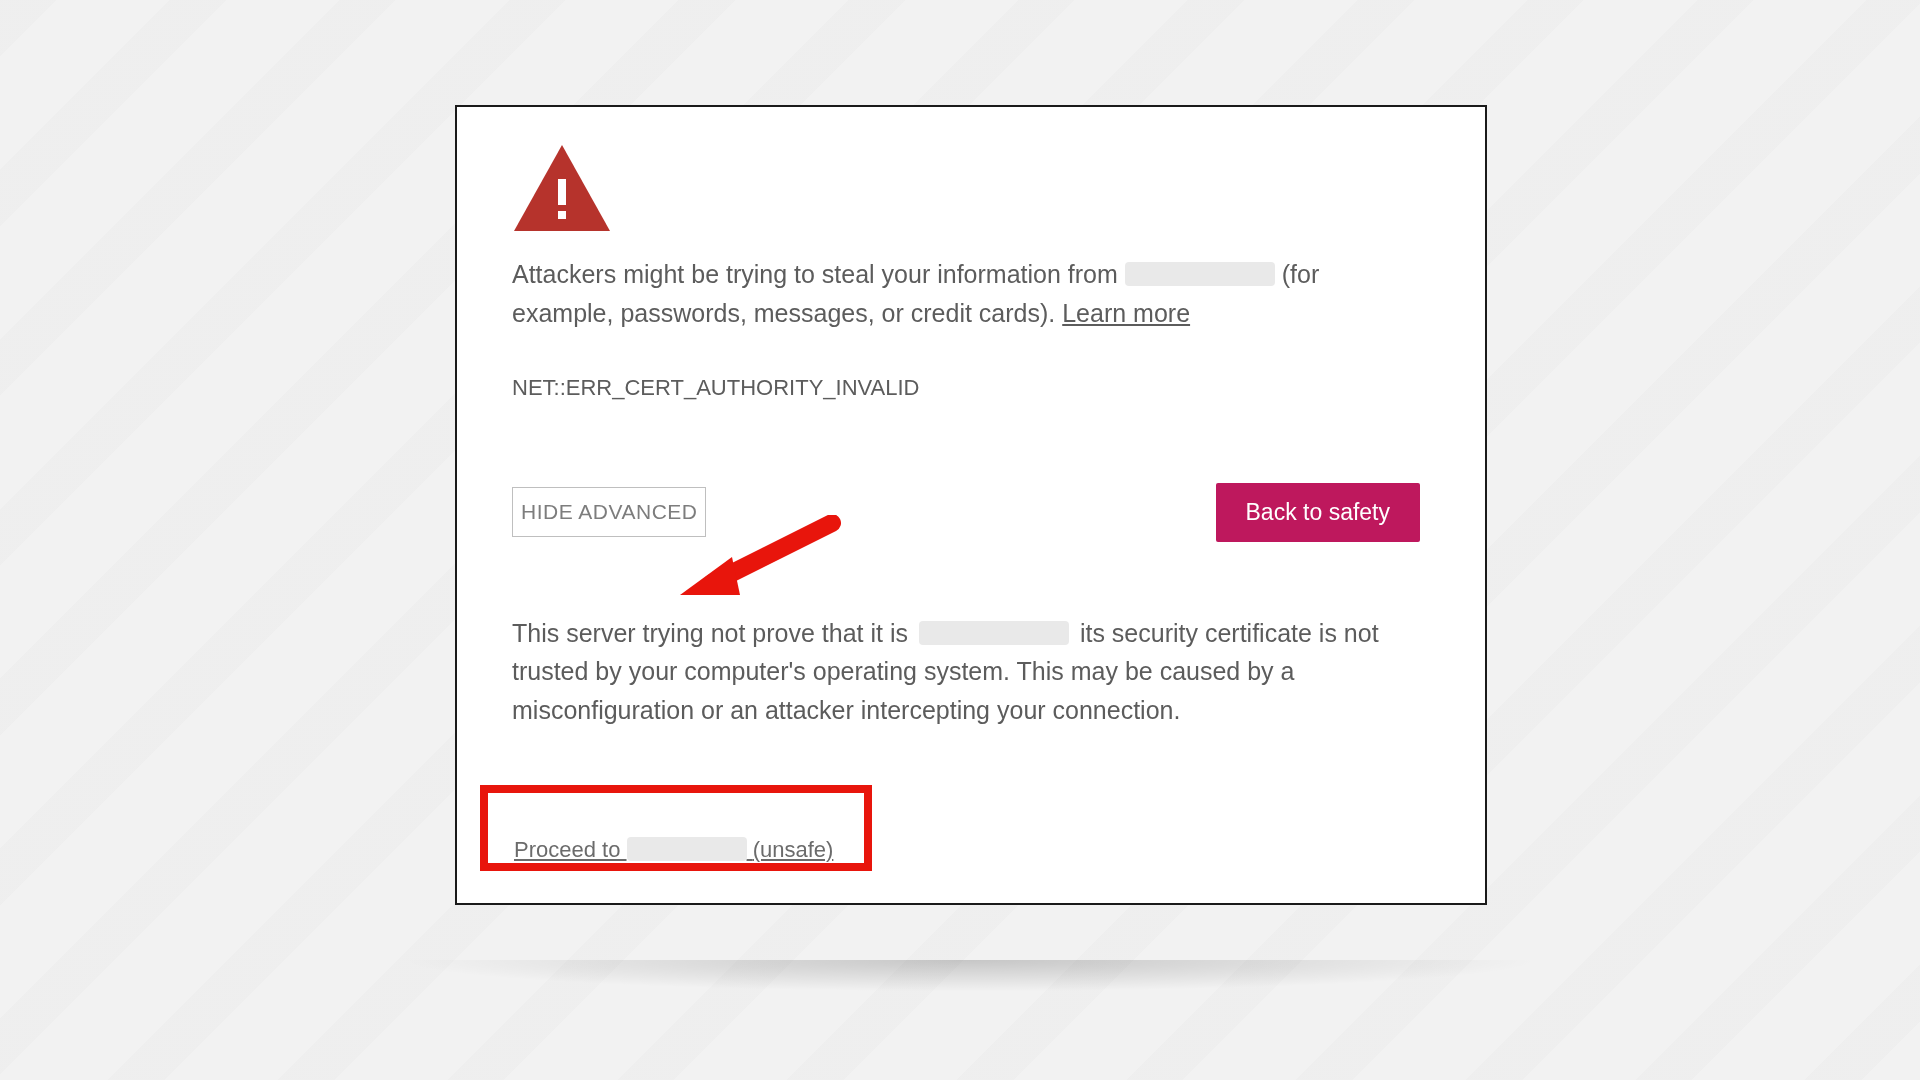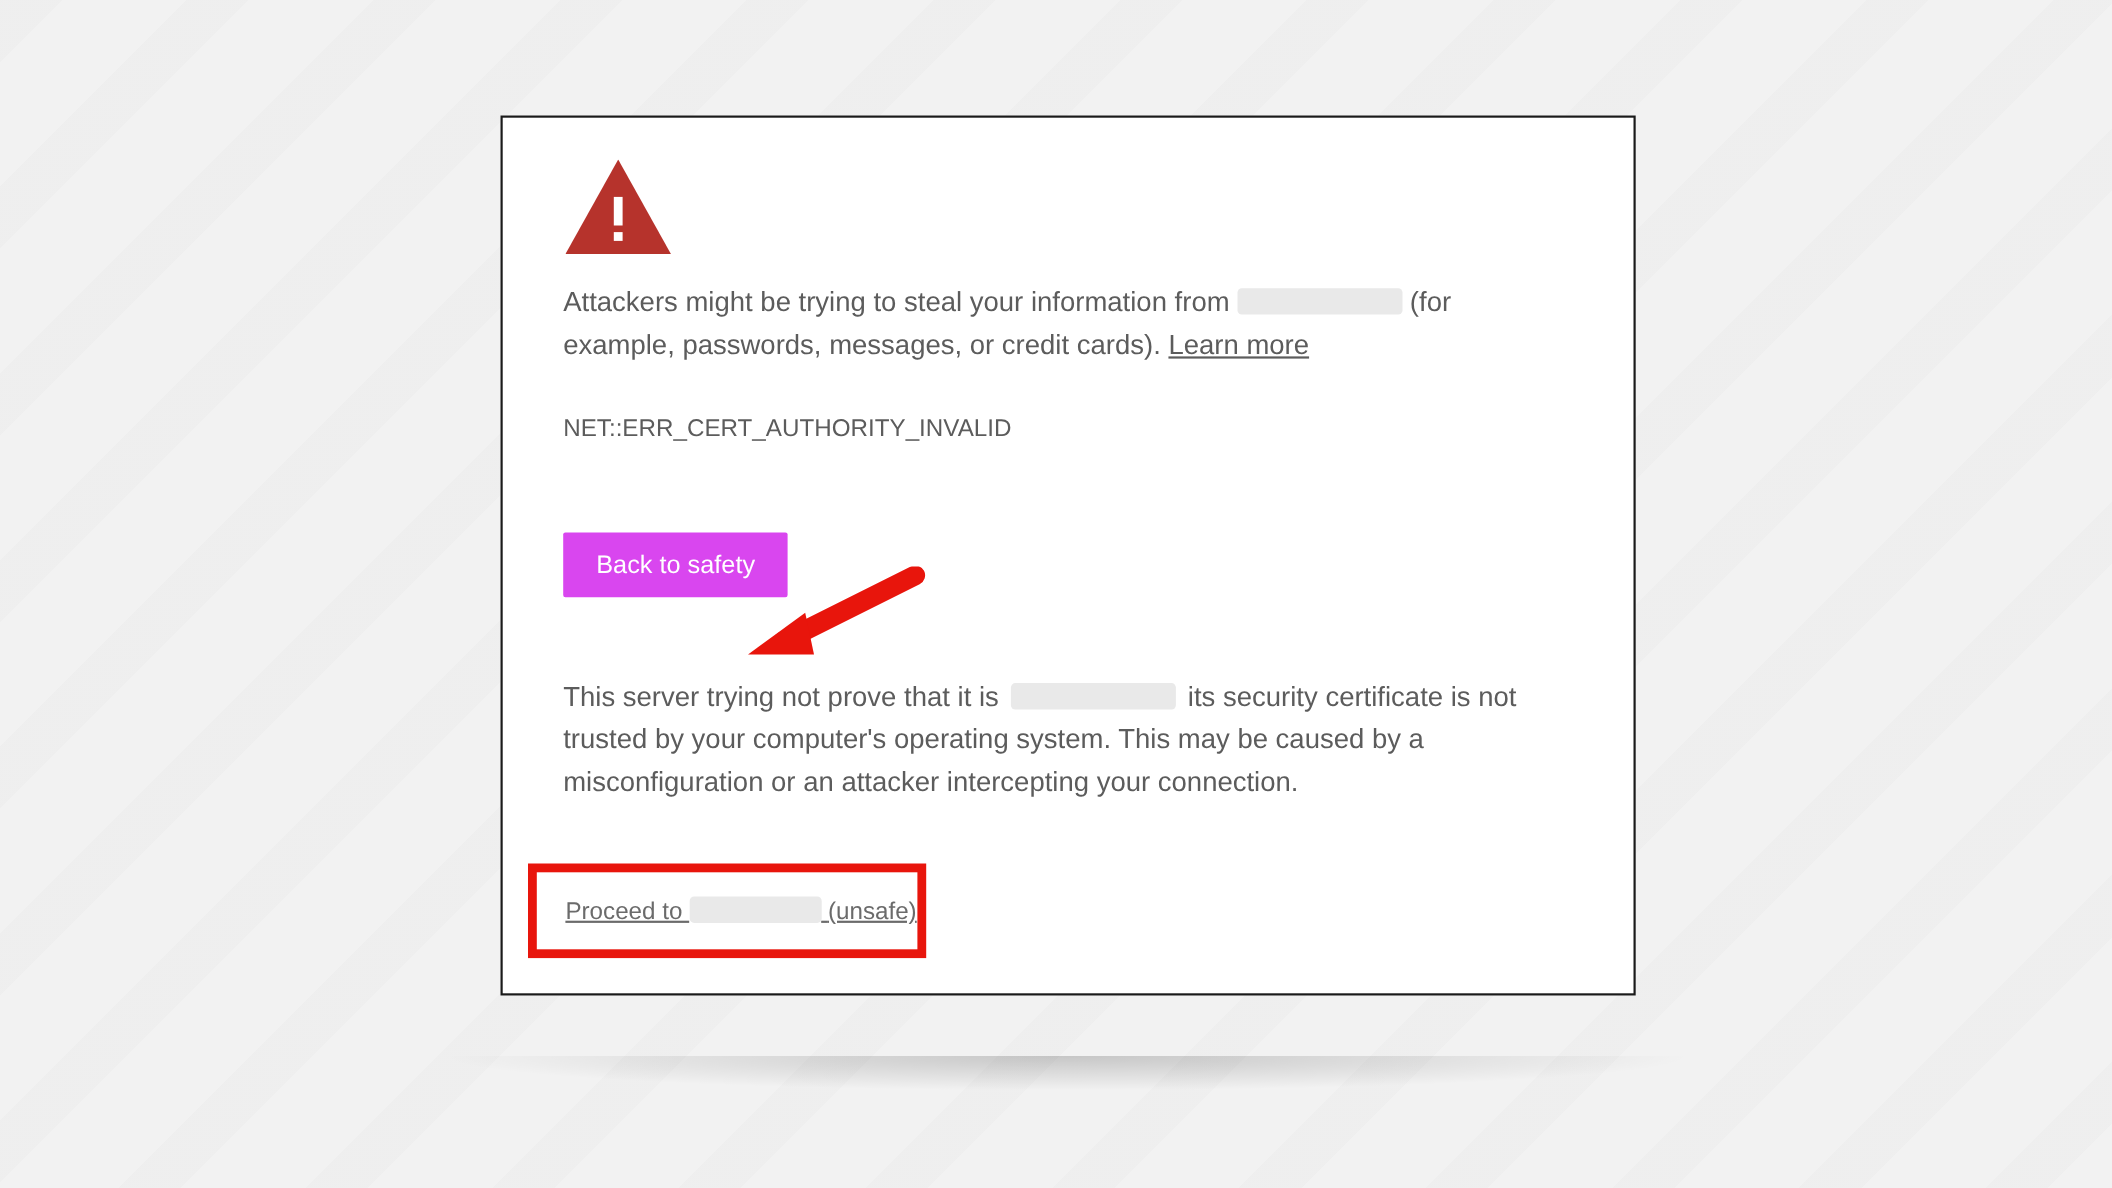--- a/index.html
+++ b/index.html
@@ -90,45 +90,45 @@
       border: 1px solid #bfbfbf;
       background: #ffffff;
       color: #7d7d7d;
       font-size: 21px;
       padding: 12px 8px;
       cursor: pointer;
       font-family: inherit;
       letter-spacing: 0.5px;
     }
     .back-safety-btn {
-      background: #d946ef;
+      background: #be185d;
       color: #ffffff;
       border: none;
       font-size: 23px;
       padding: 16px 30px;
       cursor: pointer;
       font-family: inherit;
       border-radius: 2px;
     }
     .advanced-text {
       font-size: 25px;
       color: #5c5c5c;
       margin-top: 72px;
       line-height: 1.55;
       max-width: 920px;
     }
     .proceed-wrap {
       position: absolute;
       left: 480px;
       top: 785px;
-      width: 362px;
+      width: 392px;
       height: 86px;
       border: 8px solid #e8150c;
       display: flex;
-      align-items: center;
+      align-items: flex-end;
       padding-left: 26px;
     }
     .proceed-link {
       font-size: 22px;
       color: #6b6b6b;
       text-decoration: underline;
       cursor: pointer;
     }
     .arrow-annot {
       position: absolute;
@@ -163,20 +163,21 @@
 
 
     <p class="desc">
       <span>Attackers might be trying to steal your information from </span><span class="blur-chip blur-a"></span>
       <span>(for example, passwords, messages, or credit cards). </span><a class="learn-more">Learn more</a>
     </p>
 
     <div class="error-code">NET::ERR_CERT_AUTHORITY_INVALID</div>
 
     <div class="button-row">
+      <button class="hide-advanced-btn">HIDE ADVANCED</button>
       <button class="back-safety-btn">Back to safety</button>
     </div>
 
     <p class="advanced-text">
       <span>This server trying not prove that it is </span><span class="blur-chip blur-b"></span><span> its security certificate is not trusted by your computer's operating system. This may be caused by a misconfiguration or an attacker intercepting your connection.</span>
     </p>
 
   </div>
 
   <div class="proceed-wrap">

